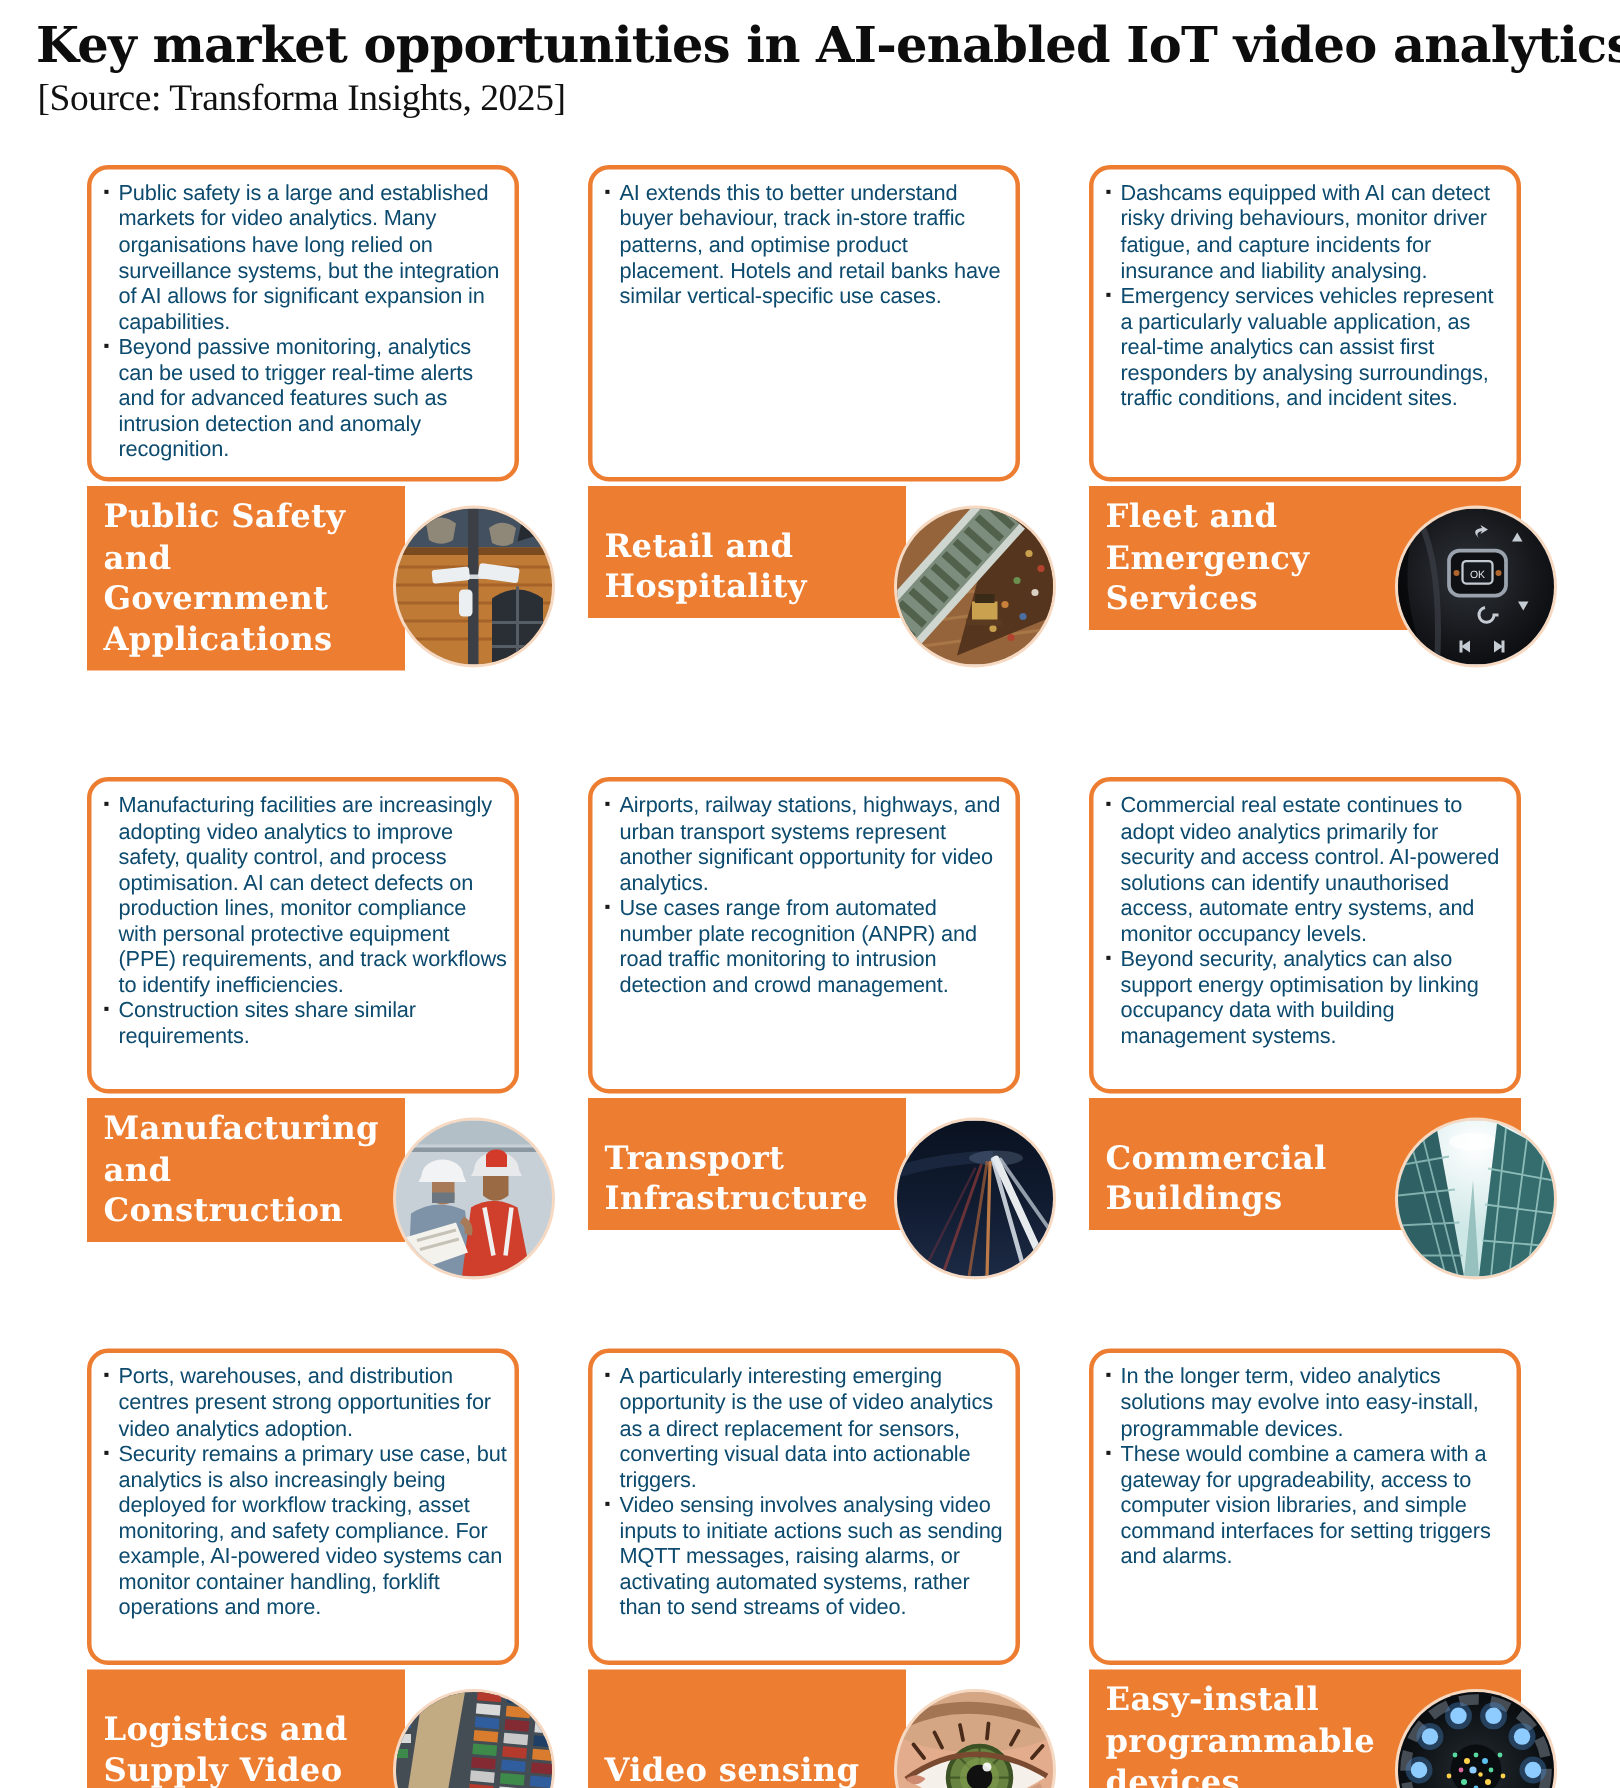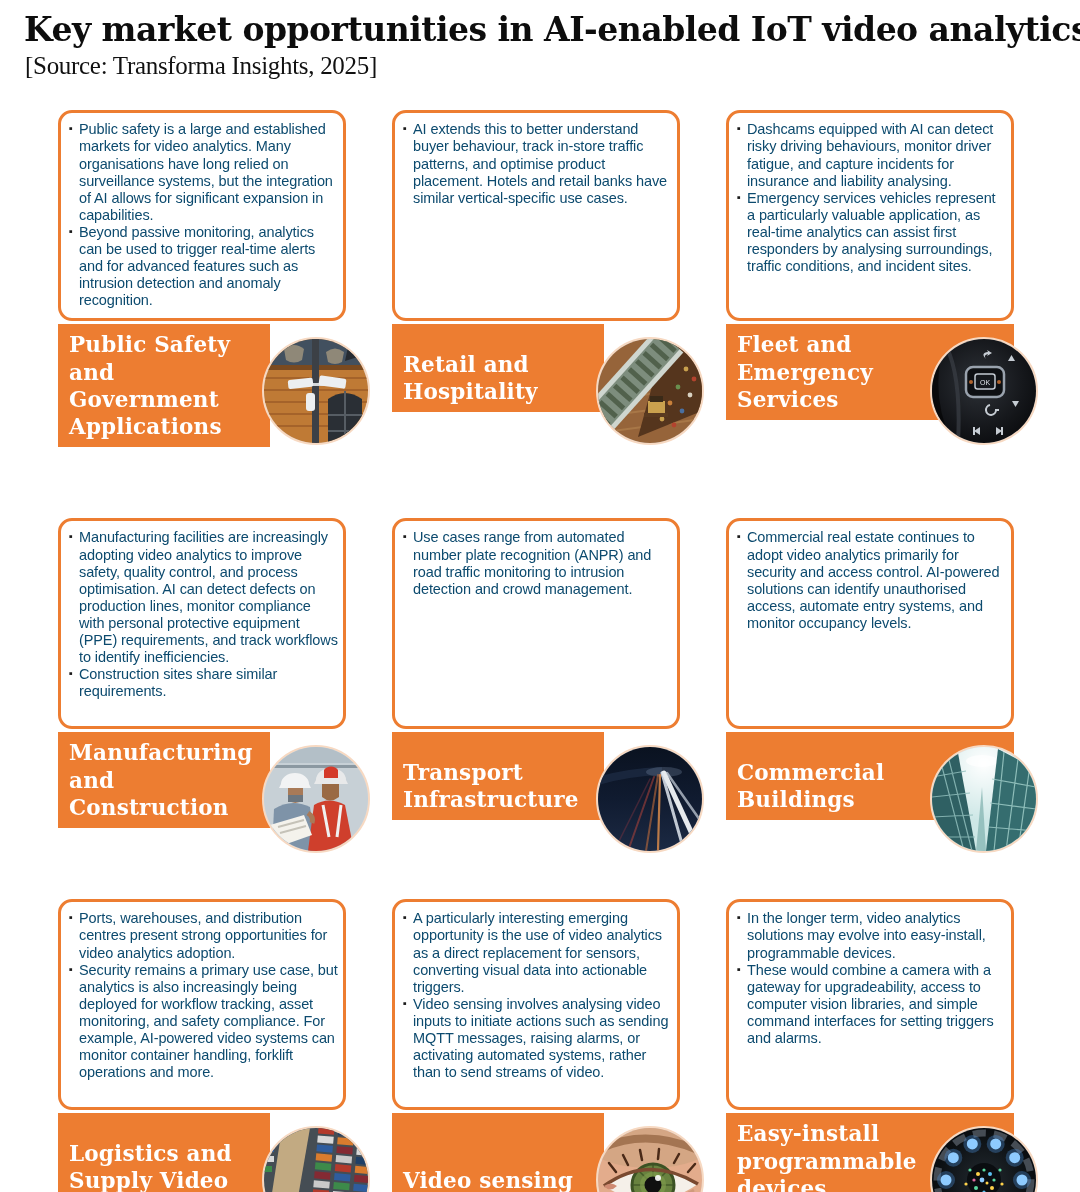--- a/index.html
+++ b/index.html
@@ -223,20 +223,21 @@
     <polygon points="6,78 40,68 48,88 14,100" fill="#f4f2ec"></polygon>
     <path d="M14 80 L40 73 M16 86 L42 79" stroke="#c5c2b8" stroke-width="2"></path>
     <path d="M44 66 q6 4 4 10" stroke="#a87a58" stroke-width="5" fill="none"></path>
   </svg>
         </div>
   </div>
 
   <div class="card">
     <div class="textbox">
       <ul class="bullets">
+            <li>Airports, railway stations, highways, and urban transport systems represent another significant opportunity for video analytics.</li>
             <li>Use cases range from automated number plate recognition (ANPR) and road traffic monitoring to intrusion detection and crowd management.</li>
           </ul>
     </div>
     <div class="banner">
       <div class="banner-title">Transport
 Infrastructure</div>
     </div>
     <div class="photo">
           <svg viewBox="0 0 104 104" xmlns="http://www.w3.org/2000/svg">
     <defs>
@@ -259,20 +260,21 @@
       <path d="M16 104 L52 32" stroke="#7c3440" stroke-width="1.6" opacity="0.45"></path>
     </g>
   </svg>
         </div>
   </div>
 
   <div class="card col3">
     <div class="textbox">
       <ul class="bullets">
             <li>Commercial real estate continues to adopt video analytics primarily for security and access control. AI-powered solutions can identify unauthorised access, automate entry systems, and monitor occupancy levels.</li>
+            <li>Beyond security, analytics can also support energy optimisation by linking occupancy data with building management systems.</li>
           </ul>
     </div>
     <div class="banner">
       <div class="banner-title">Commercial
 Buildings</div>
     </div>
     <div class="photo">
           <svg viewBox="0 0 104 104" xmlns="http://www.w3.org/2000/svg">
     <defs>
       <radialGradient id="sun6" cx="0.5" cy="0.16" r="0.55">

